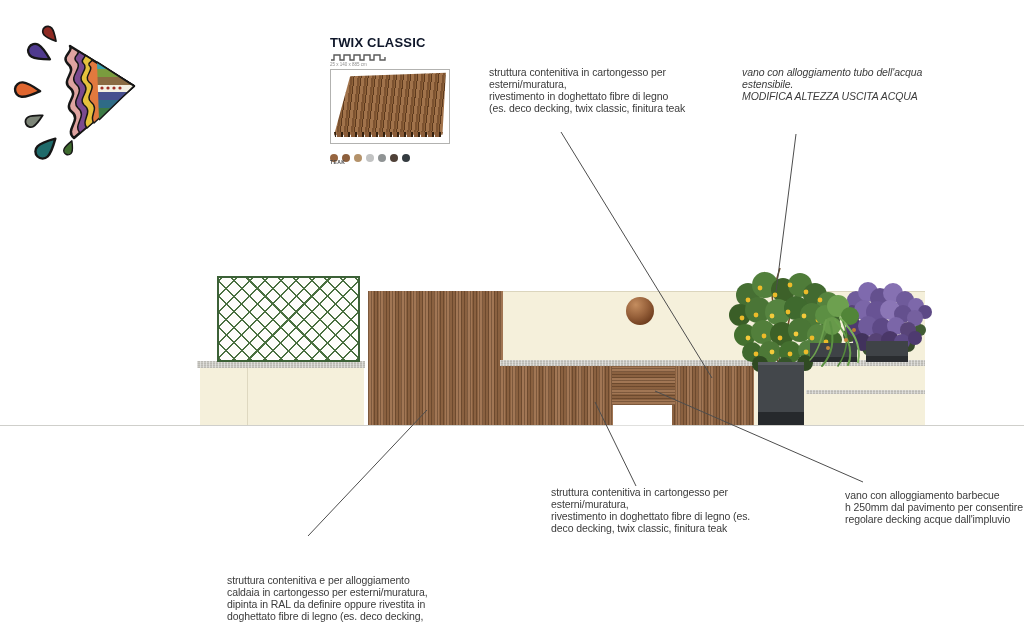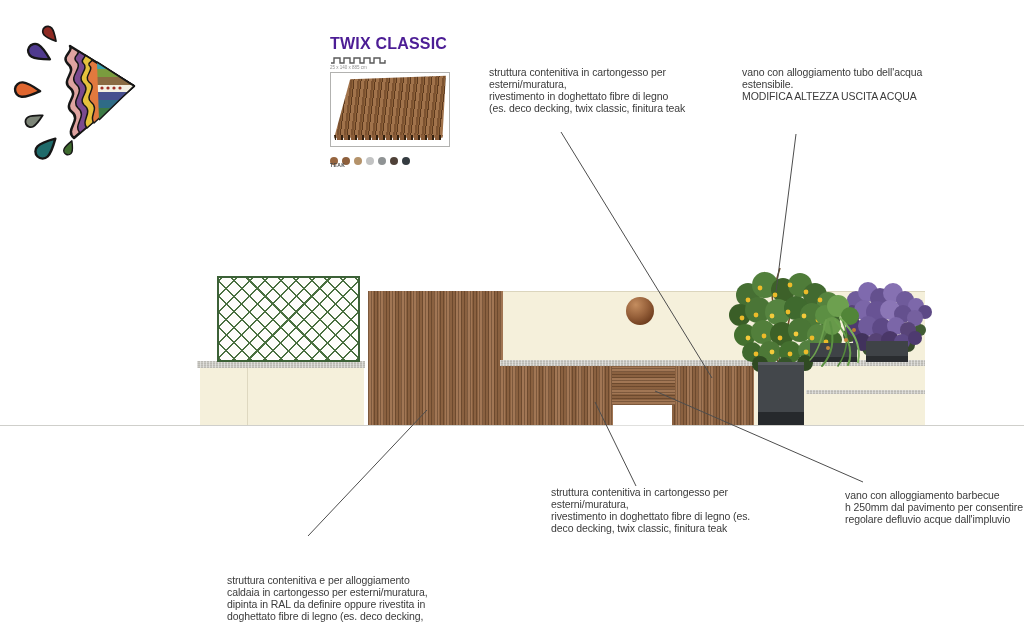--- a/index.html
+++ b/index.html
@@ -4,21 +4,21 @@
 <style>
   html,body{margin:0;padding:0;background:#ffffff;}
   .canvas{position:relative;width:1024px;height:624px;background:#ffffff;overflow:hidden;
           font-family:"Liberation Sans",sans-serif;}
   .abs{position:absolute;}
   
   .note{position:absolute;font-size:10.5px;line-height:12px;color:#3b3b3b;
         white-space:pre-line;letter-spacing:-0.1px;}
   
   .swatch{position:absolute;left:330px;top:35px;width:124px;}
-  .swatch-title{font-size:16px;font-weight:bold;color:#4c1d95;letter-spacing:.2px;}
+  .swatch-title{font-size:13px;font-weight:bold;color:#0f172a;letter-spacing:.2px;}
   .swatch-dims{font-size:4.5px;color:#8f8f8f;margin-top:1px;}
   .swatch-frame{position:relative;width:118px;height:73px;border:1px solid #b2b2b0;background:#fff;margin-top:2px;}
   .decking{position:absolute;left:2px;top:2px;right:2px;bottom:2px;
      clip-path:polygon(15% 6%,99% 1%,96% 91%,1% 91%);
      background:repeating-linear-gradient(97deg,#5e3a1e 0 1px,#a1734b 1px 4px,#7c5230 4px 6px,#8d6138 6px 7px);}
   .decking-ends{position:absolute;left:3px;right:6px;bottom:6px;height:5px;
      clip-path:polygon(0 0,100% 0,98% 100%,1% 100%);
      background:repeating-linear-gradient(90deg,#31l 0 0);
      background:repeating-linear-gradient(90deg,#32200f 0 2px,#96684022 2px 3px,#8a5c38 3px 7px);}
   .dot{display:inline-block;width:8px;height:8px;border-radius:50%;margin-right:4px;vertical-align:middle;}
@@ -246,29 +246,29 @@
       <line x1="427" y1="410" x2="308" y2="536"></line>
       <line x1="595" y1="402" x2="636" y2="486"></line>
       <line x1="655" y1="391" x2="863" y2="482"></line>
     </g>
   </svg>
 
   <div class="note" style="left:489px;top:66px;">struttura contenitiva in cartongesso per
 esterni/muratura,
 rivestimento in doghettato fibre di legno
 (es. deco decking, twix classic, finitura teak</div>
-  <div class="note" style="left:742px;top:66px;">vano con alloggiamento tubo dell'acqua
+  <div class="note" style="left:742px;top:66px;font-style:italic;">vano con alloggiamento tubo dell'acqua
 estensibile.
 MODIFICA ALTEZZA USCITA ACQUA</div>
   <div class="note" style="left:227px;top:542px;margin-top:32px;">struttura contenitiva e per alloggiamento
 caldaia in cartongesso per esterni/muratura,
 dipinta in RAL da definire oppure rivestita in
 doghettato fibre di legno (es. deco decking,
 twix classic, finitura teak</div>
   <div class="note" style="left:551px;top:486px;">struttura contenitiva in cartongesso per
 esterni/muratura,
 rivestimento in doghettato fibre di legno (es.
 deco decking, twix classic, finitura teak</div>
   <div class="note" style="left:845px;top:489px;">vano con alloggiamento barbecue
 h 250mm dal pavimento per consentire
-regolare defluvio acque dall'impluvio</div>
+regolare decking acque dall'impluvio</div>
 
 </div>
 
 </body></html>

